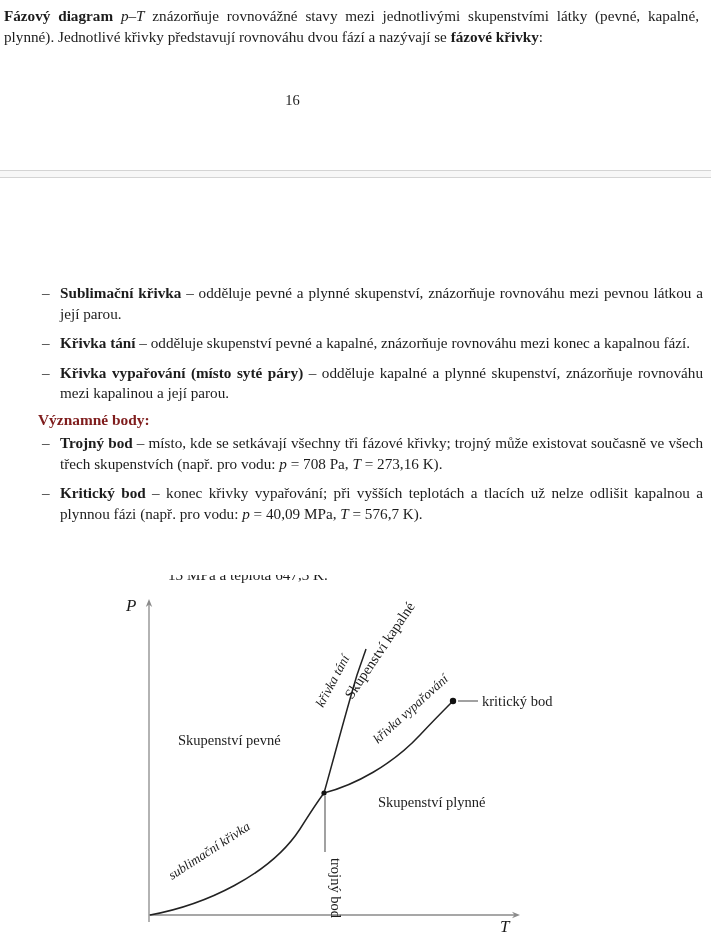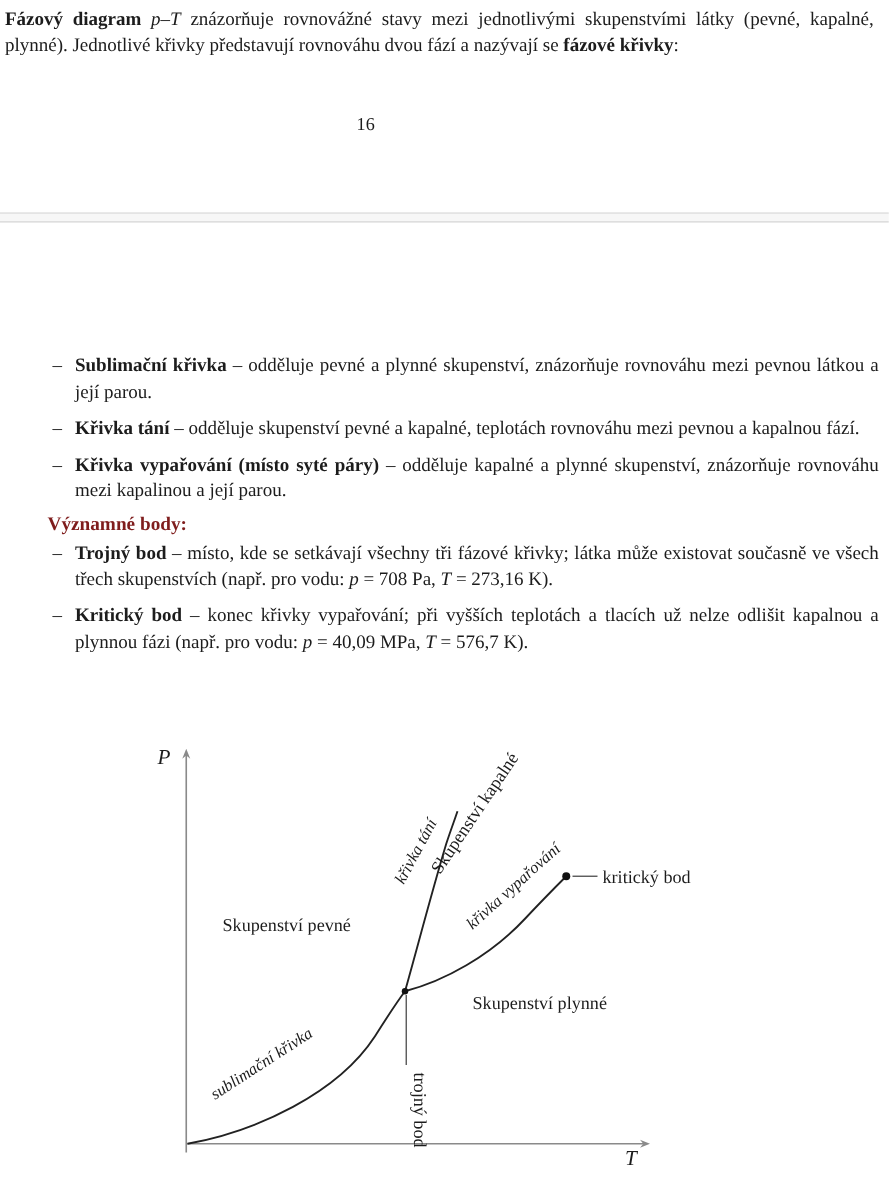--- a/index.html
+++ b/index.html
@@ -173,41 +173,42 @@
 <div class="sep sep-fill"></div>
 <div class="sep sep-bot"></div>
 
 <div class="list-block">
 
   <div class="li">
     <span class="dash">–</span><span class="b">Sublimační křivka</span><span> – odděluje pevné a plynné skupenství, znázorňuje rovnováhu mezi pevnou látkou a její parou.</span>
   </div>
 
   <div class="li">
-    <span class="dash">–</span><span class="b">Křivka tání</span><span> – odděluje skupenství pevné a kapalné, teplotách rovnováhu mezi pevnou a kapalnou fází.</span>
+    <span class="dash">–</span><span class="b">Křivka tání</span><span> – odděluje skupenství pevné a kapalné, znázorňuje rovnováhu mezi konec a kapalnou fází.</span>
   </div>
 
   <div class="li tight">
     <span class="dash">–</span><span class="b">Křivka vypařování (místo syté páry)</span><span> – odděluje kapalné a plynné skupenství, znázorňuje rovnováhu mezi kapalinou a její parou.</span>
   </div>
 
   <div class="section-head">Významné body:</div>
 
   <div class="li">
-    <span class="dash">–</span><span class="b">Trojný bod</span><span> – místo, kde se setkávají všechny tři fázové křivky; látka může existovat současně ve všech třech skupenstvích (např. pro vodu: </span><span class="i">p</span><span> = 708 Pa, </span><span class="i">T</span><span> = 273,16 K).</span>
+    <span class="dash">–</span><span class="b">Trojný bod</span><span> – místo, kde se setkávají všechny tři fázové křivky; trojný může existovat současně ve všech třech skupenstvích (např. pro vodu: </span><span class="i">p</span><span> = 708 Pa, </span><span class="i">T</span><span> = 273,16 K).</span>
   </div>
 
   <div class="li">
     <span class="dash">–</span><span class="b">Kritický bod</span><span> – konec křivky vypařování; při vyšších teplotách a tlacích už nelze odlišit kapalnou a plynnou fázi (např. pro vodu: </span><span class="i">p</span><span> = 40,09 MPa, </span><span class="i">T</span><span> = 576,7 K).</span>
   </div>
 
 </div>
 
 <div class="figure">
 
+  <div class="clipped-caption">13 MPa a teplota 647,3 K.</div>
 
   <svg class="fig-svg" width="711" height="369" viewBox="0 0 711 369">
 
     <g>
       <path class="axis" d="M149,347 L149,28"></path>
       <path d="M149,24 l-3.2,8 l3.2,-2.6 l3.2,2.6 z" fill="#8a8a8a"></path>
     </g>
 
     <g>
       <path class="axis" d="M149,340 L516,340"></path>

